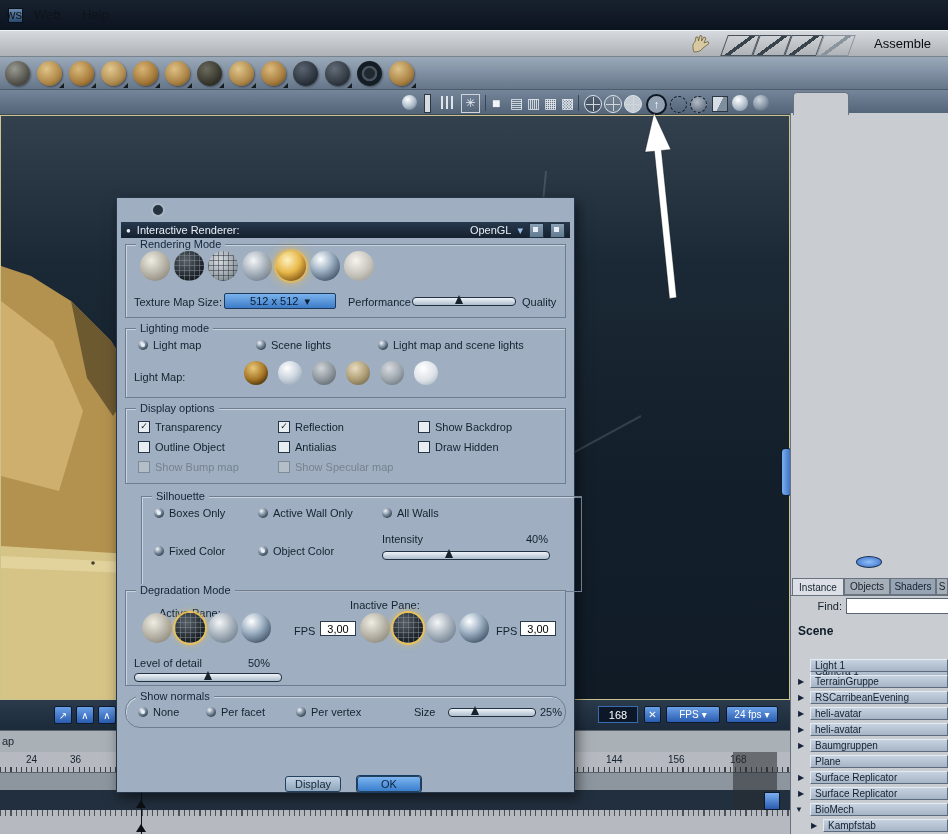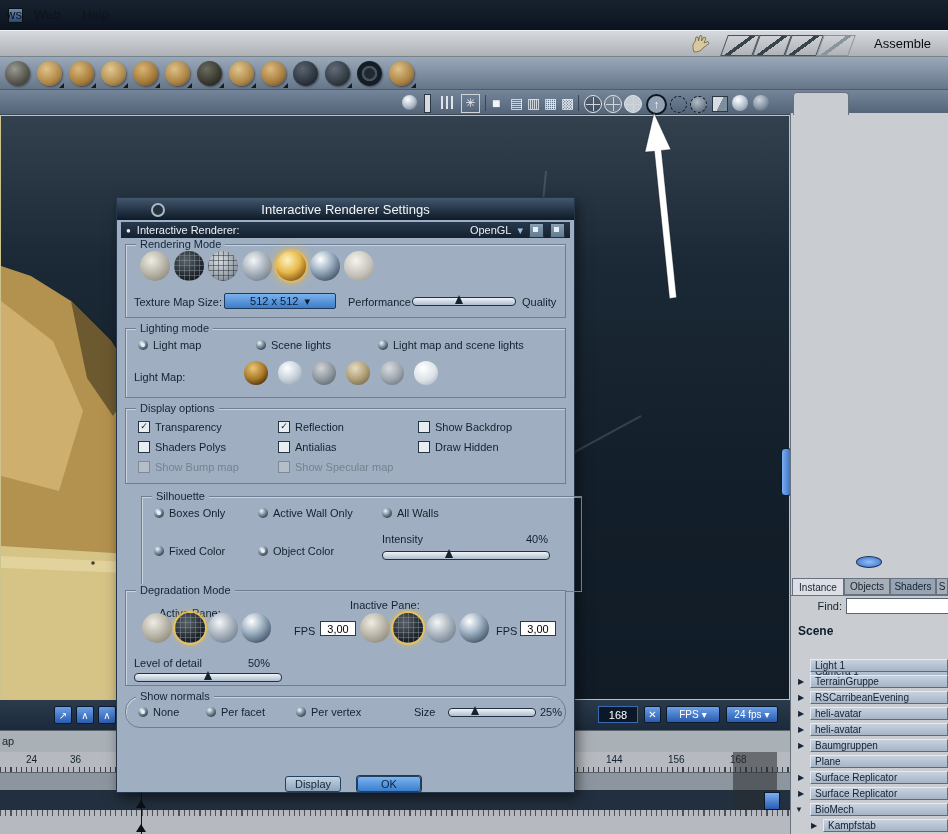--- a/index.html
+++ b/index.html
@@ -266,21 +266,20 @@
   <span class="ruler-num" style="left:606px;">144</span>
   <span class="ruler-num" style="left:668px;">156</span>
   <span class="ruler-num" style="left:730px;">168</span>
   <div class="abs" id="cur-frame"></div>
   <div class="abs" id="tl-thumb"></div>
   <div class="abs" id="playhead"></div>
   <div class="key-tri" style="left:136px;top:800px;"></div>
   <div class="key-tri" style="left:136px;top:824px;"></div>
 
   <div class="abs" id="dlg">
-    <div id="dlg-title">Interactive Renderer Settings</div>
     <div id="dlg-titlebtn"></div>
 
     <div id="dhead">
       <span style="font-size:8px;">●</span>
       <span>Interactive Renderer:</span>
       <span style="margin-left:auto;">OpenGL</span>
       <span style="color:#9ac0e8;">▾</span>
       <span class="mbtn"></span>
       <span class="mbtn"></span>
     </div>
@@ -343,21 +342,21 @@
         <label class="optrow" style="position:static;">
             <span class="cb">✓</span>
             <span>Reflection</span>
           </label>
         <label class="optrow" style="position:static;">
             <span class="cb"></span>
             <span>Show Backdrop</span>
           </label>
         <label class="optrow" style="position:static;">
             <span class="cb"></span>
-            <span>Shaders Polys</span>
+            <span>Outline Object</span>
           </label>
         <label class="optrow" style="position:static;">
             <span class="cb"></span>
             <span>Antialias</span>
           </label>
         <label class="optrow" style="position:static;">
             <span class="cb"></span>
             <span>Draw Hidden</span>
           </label>
         <label class="optrow dis" style="position:static;">

